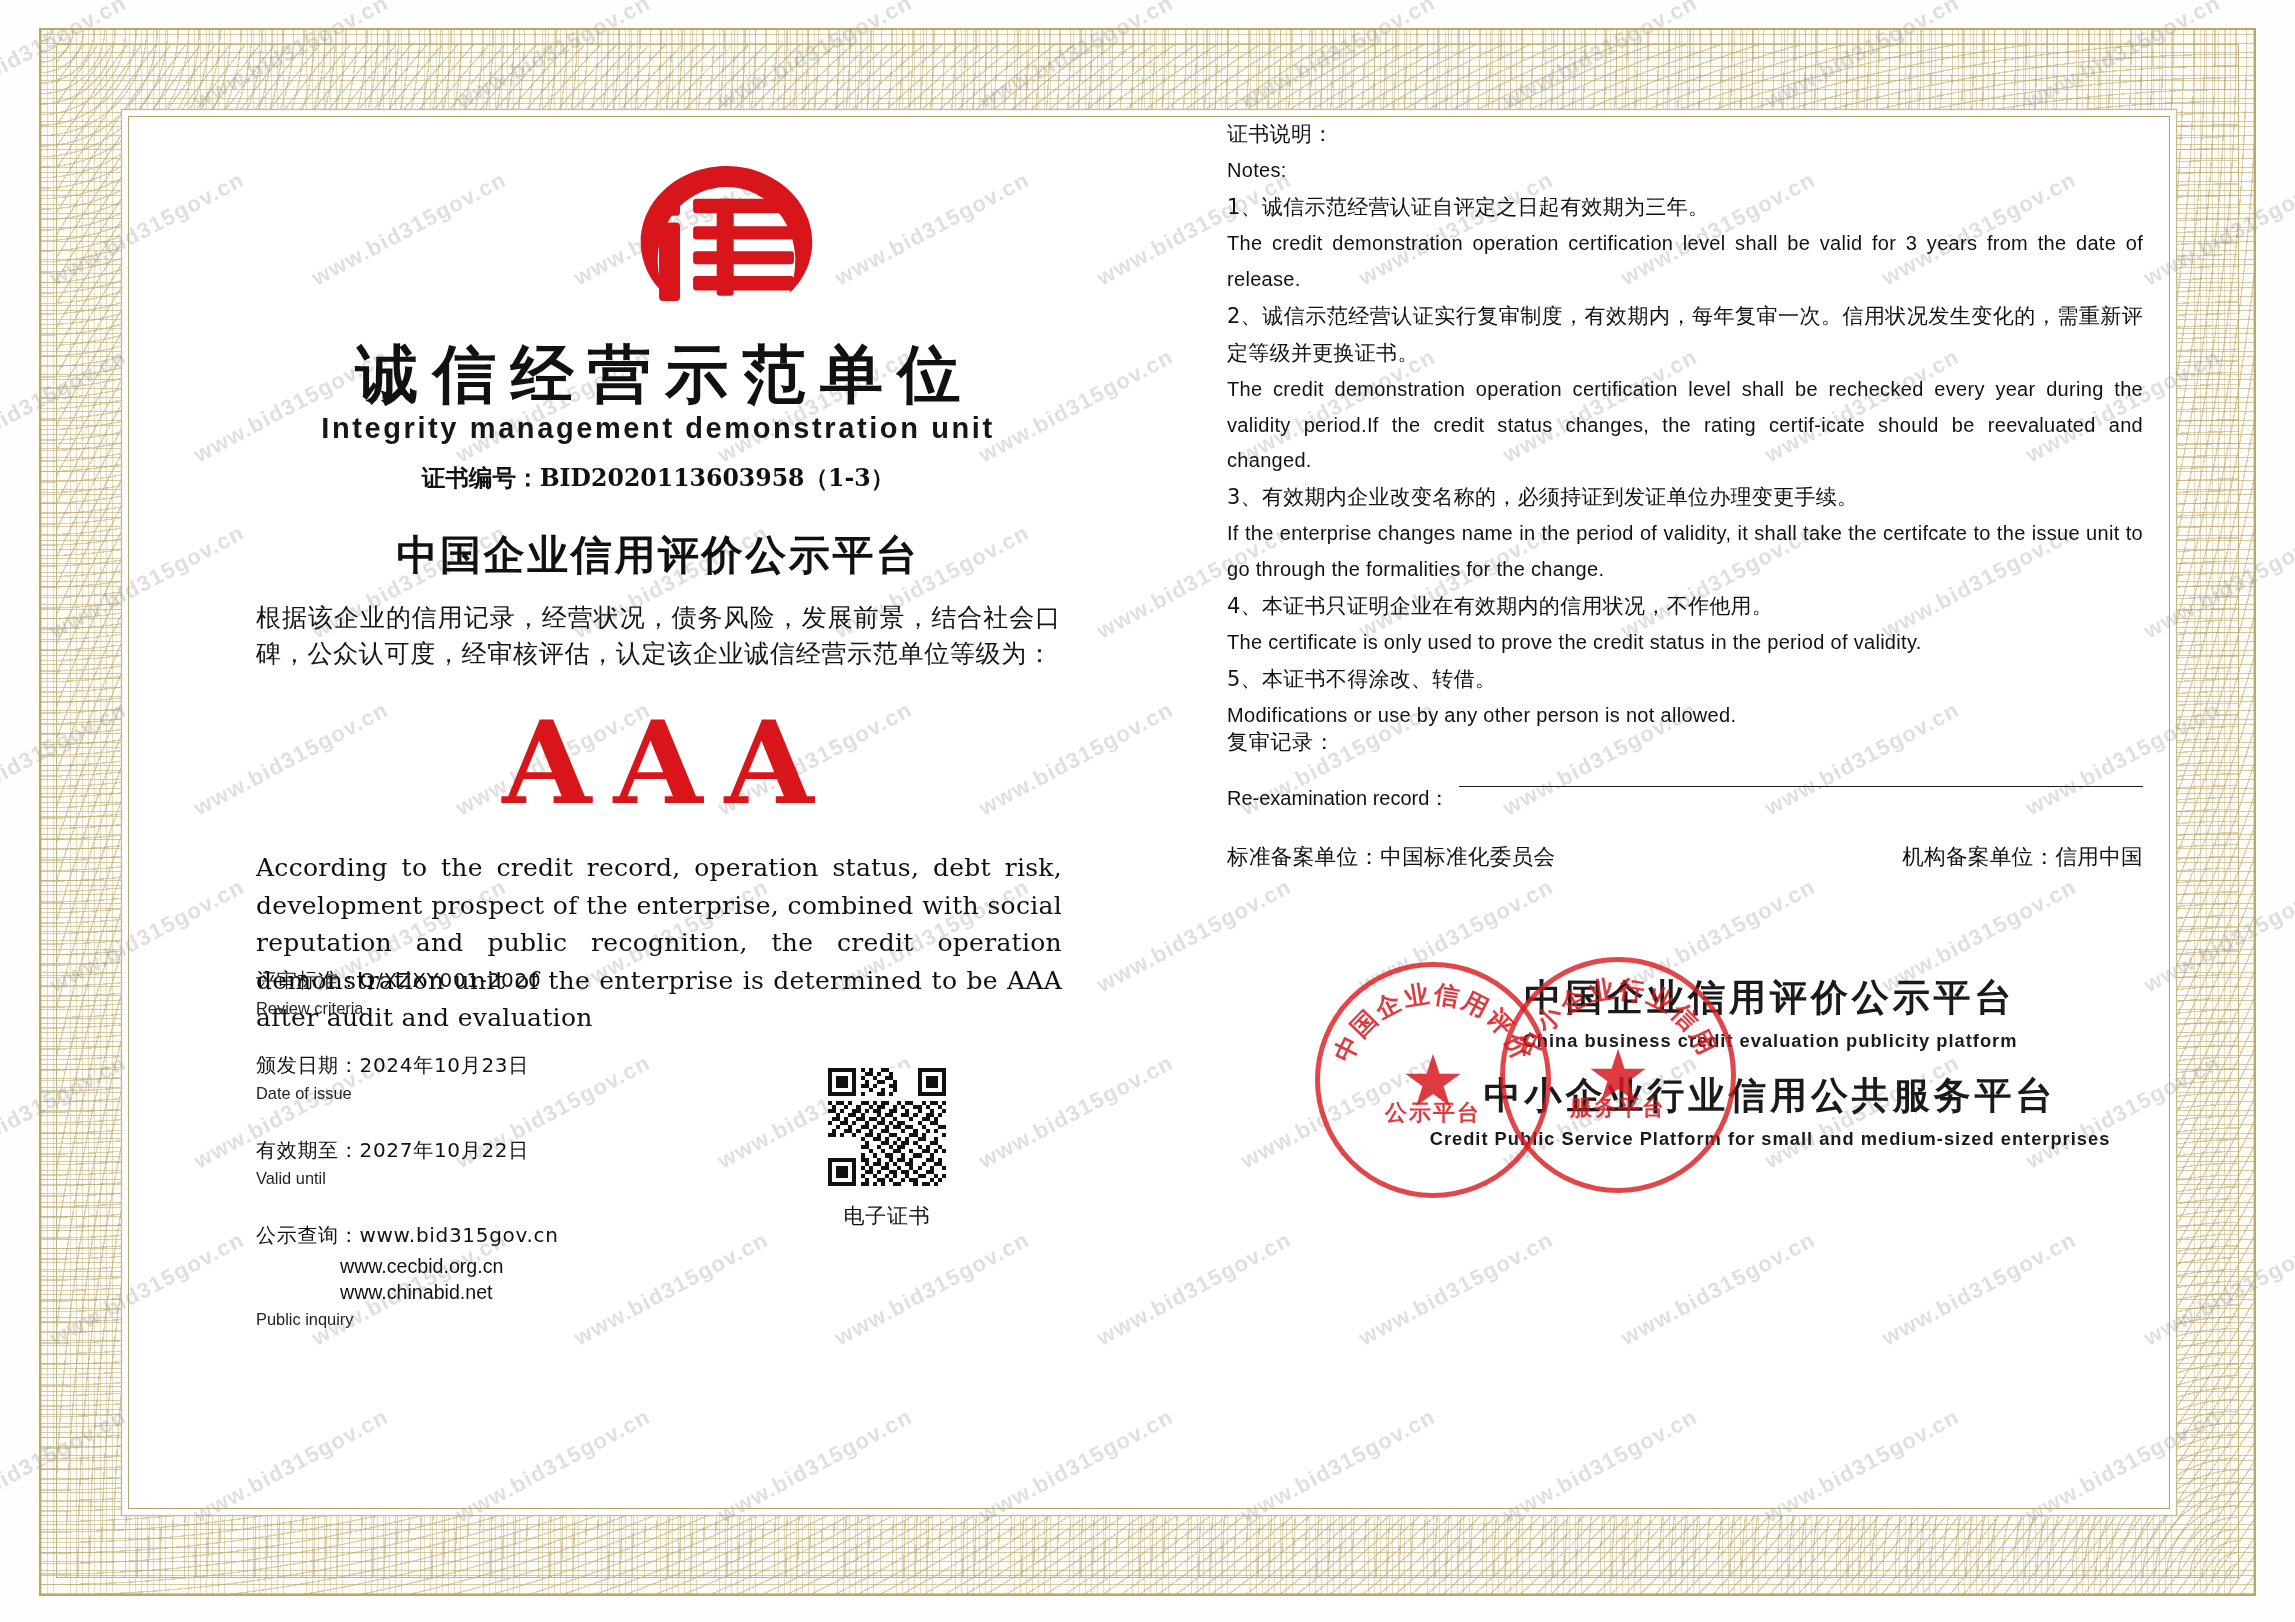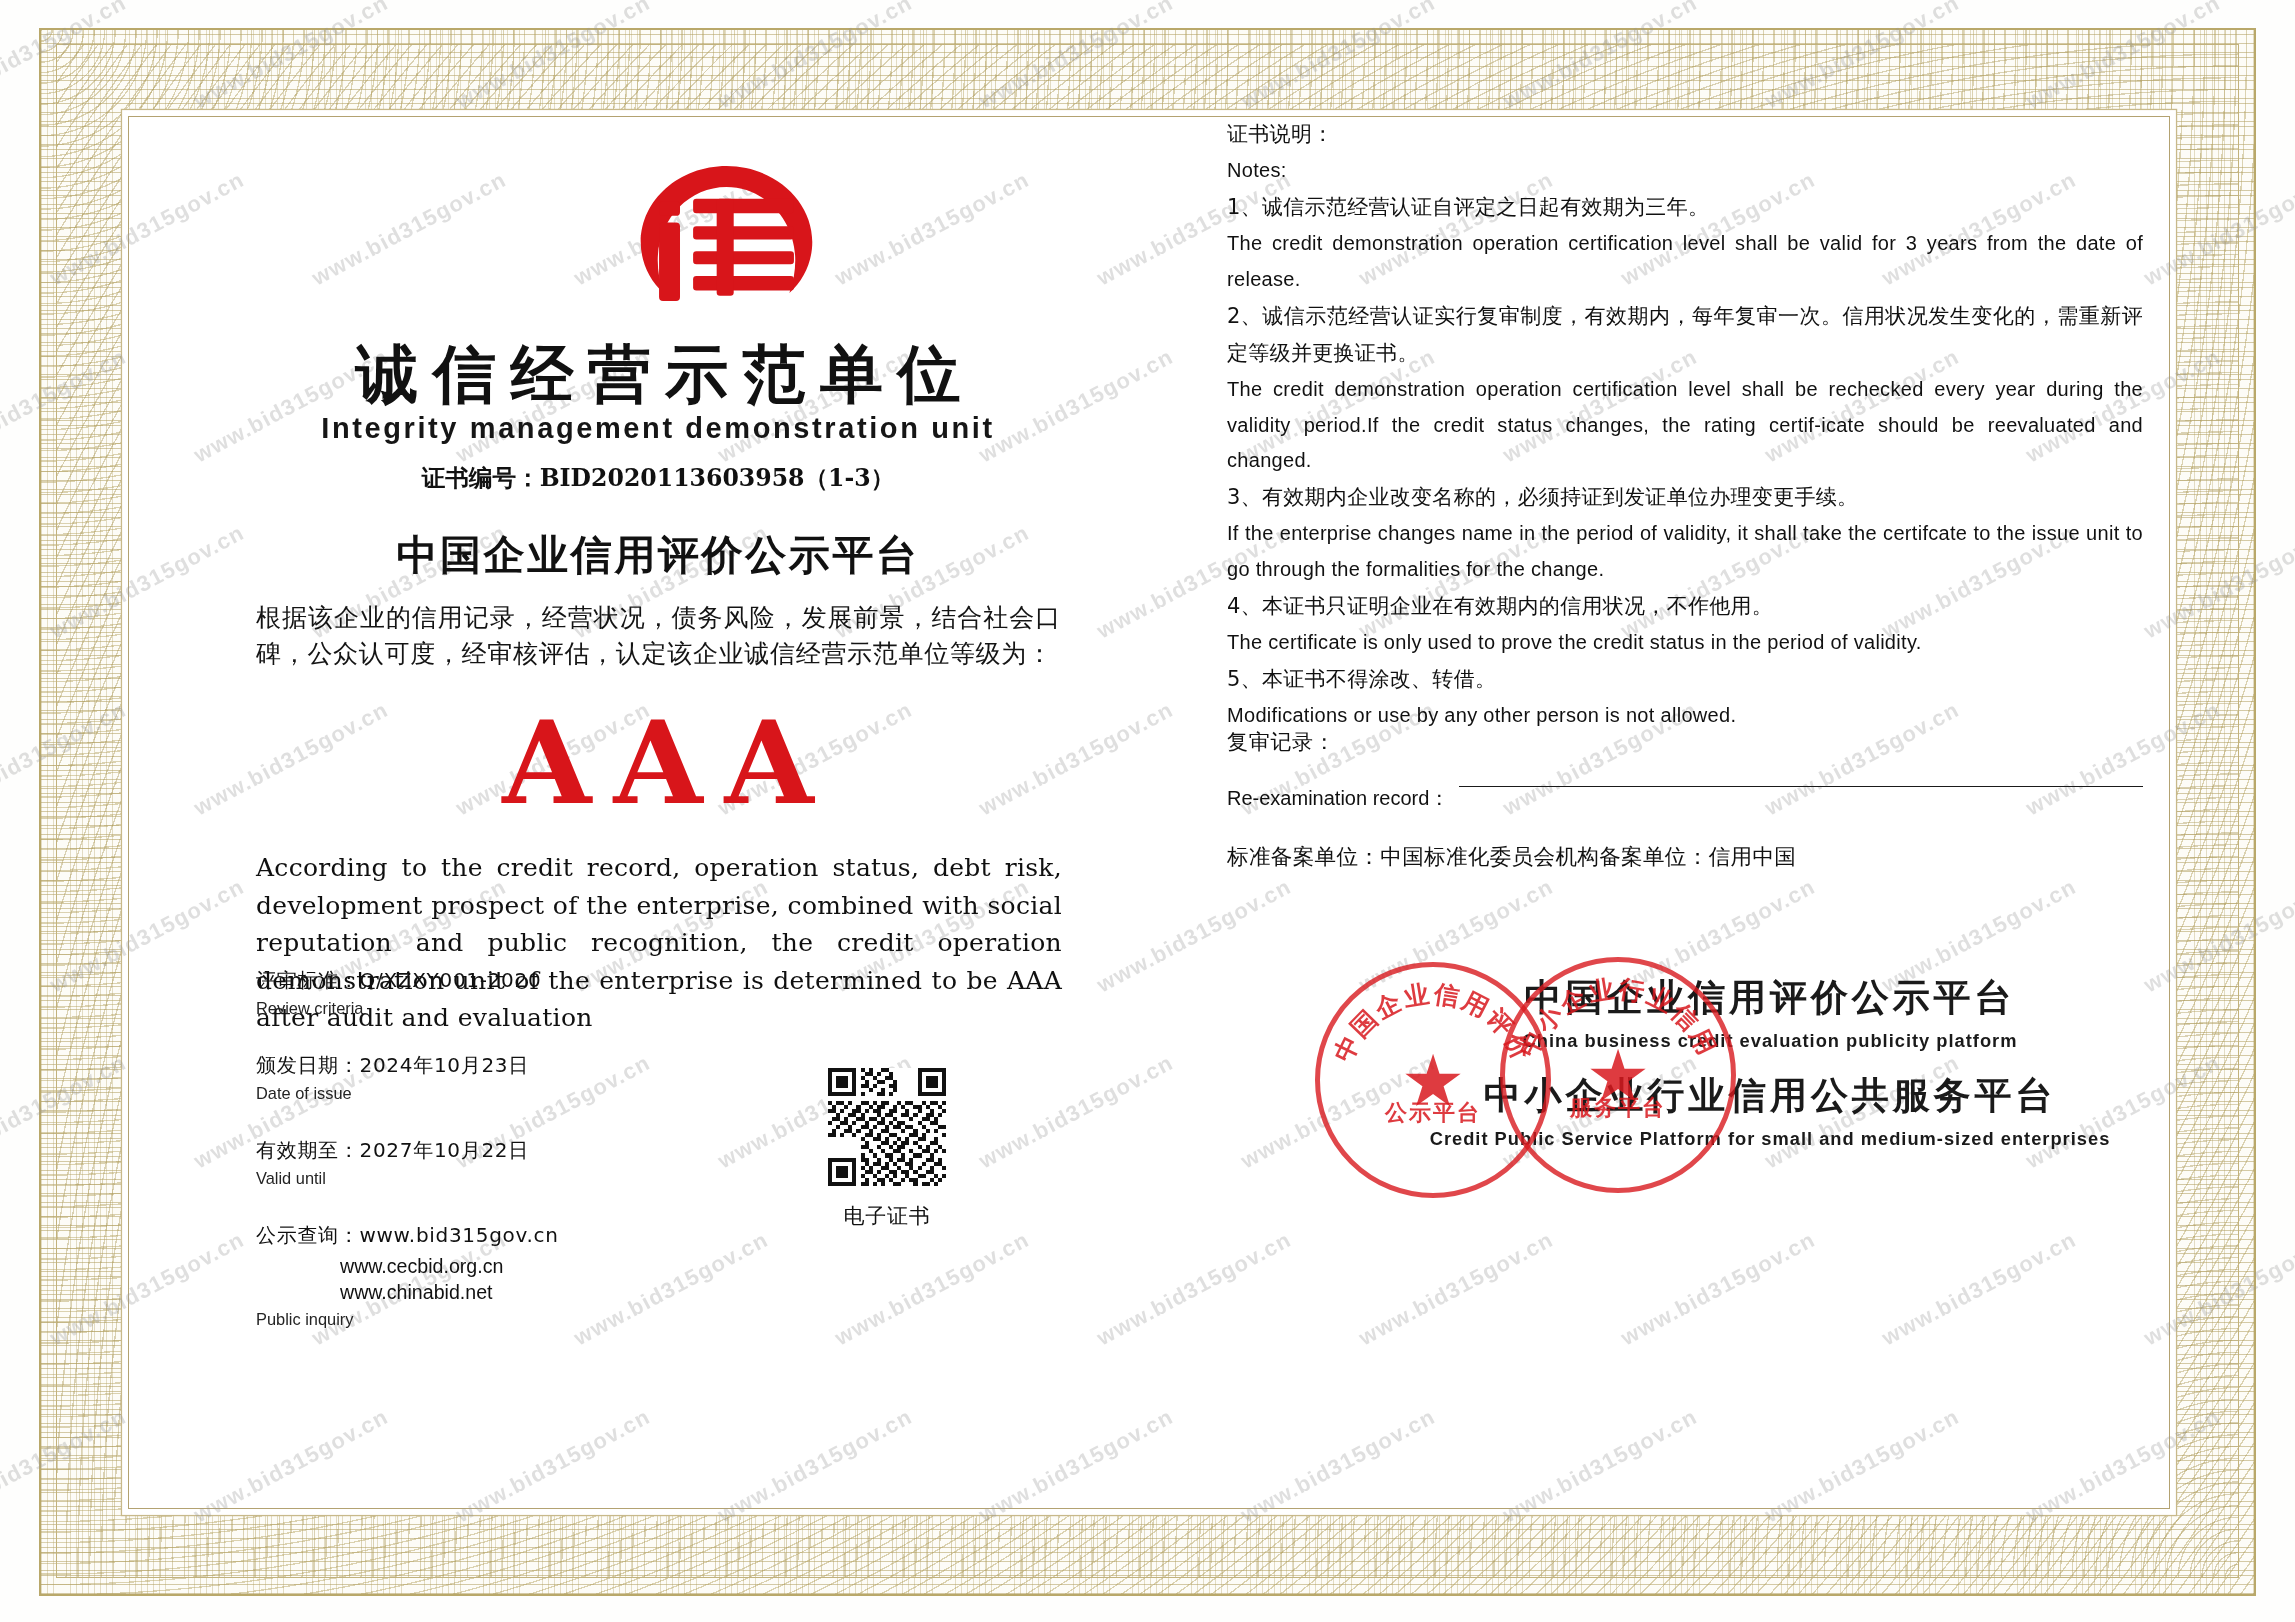--- a/index.html
+++ b/index.html
@@ -314,21 +314,21 @@
     margin-left: 9.2px;
     margin-bottom: 5.9px;
     height: 0.7px;
   }
 
   #org-row {
     position: absolute;
     left: 0; top: 726px;
     width: 916px;
     display: flex;
-    justify-content: flex-start;
+    justify-content: space-between;
     font-family: "DejaVu Sans", "Liberation Sans", sans-serif;
     font-size: 21.6px;
     color: #111111;
     letter-spacing: 0.3px;
   }
 
   
   #platform-block {
     position: absolute;
     left: 157px; top: 857px;

